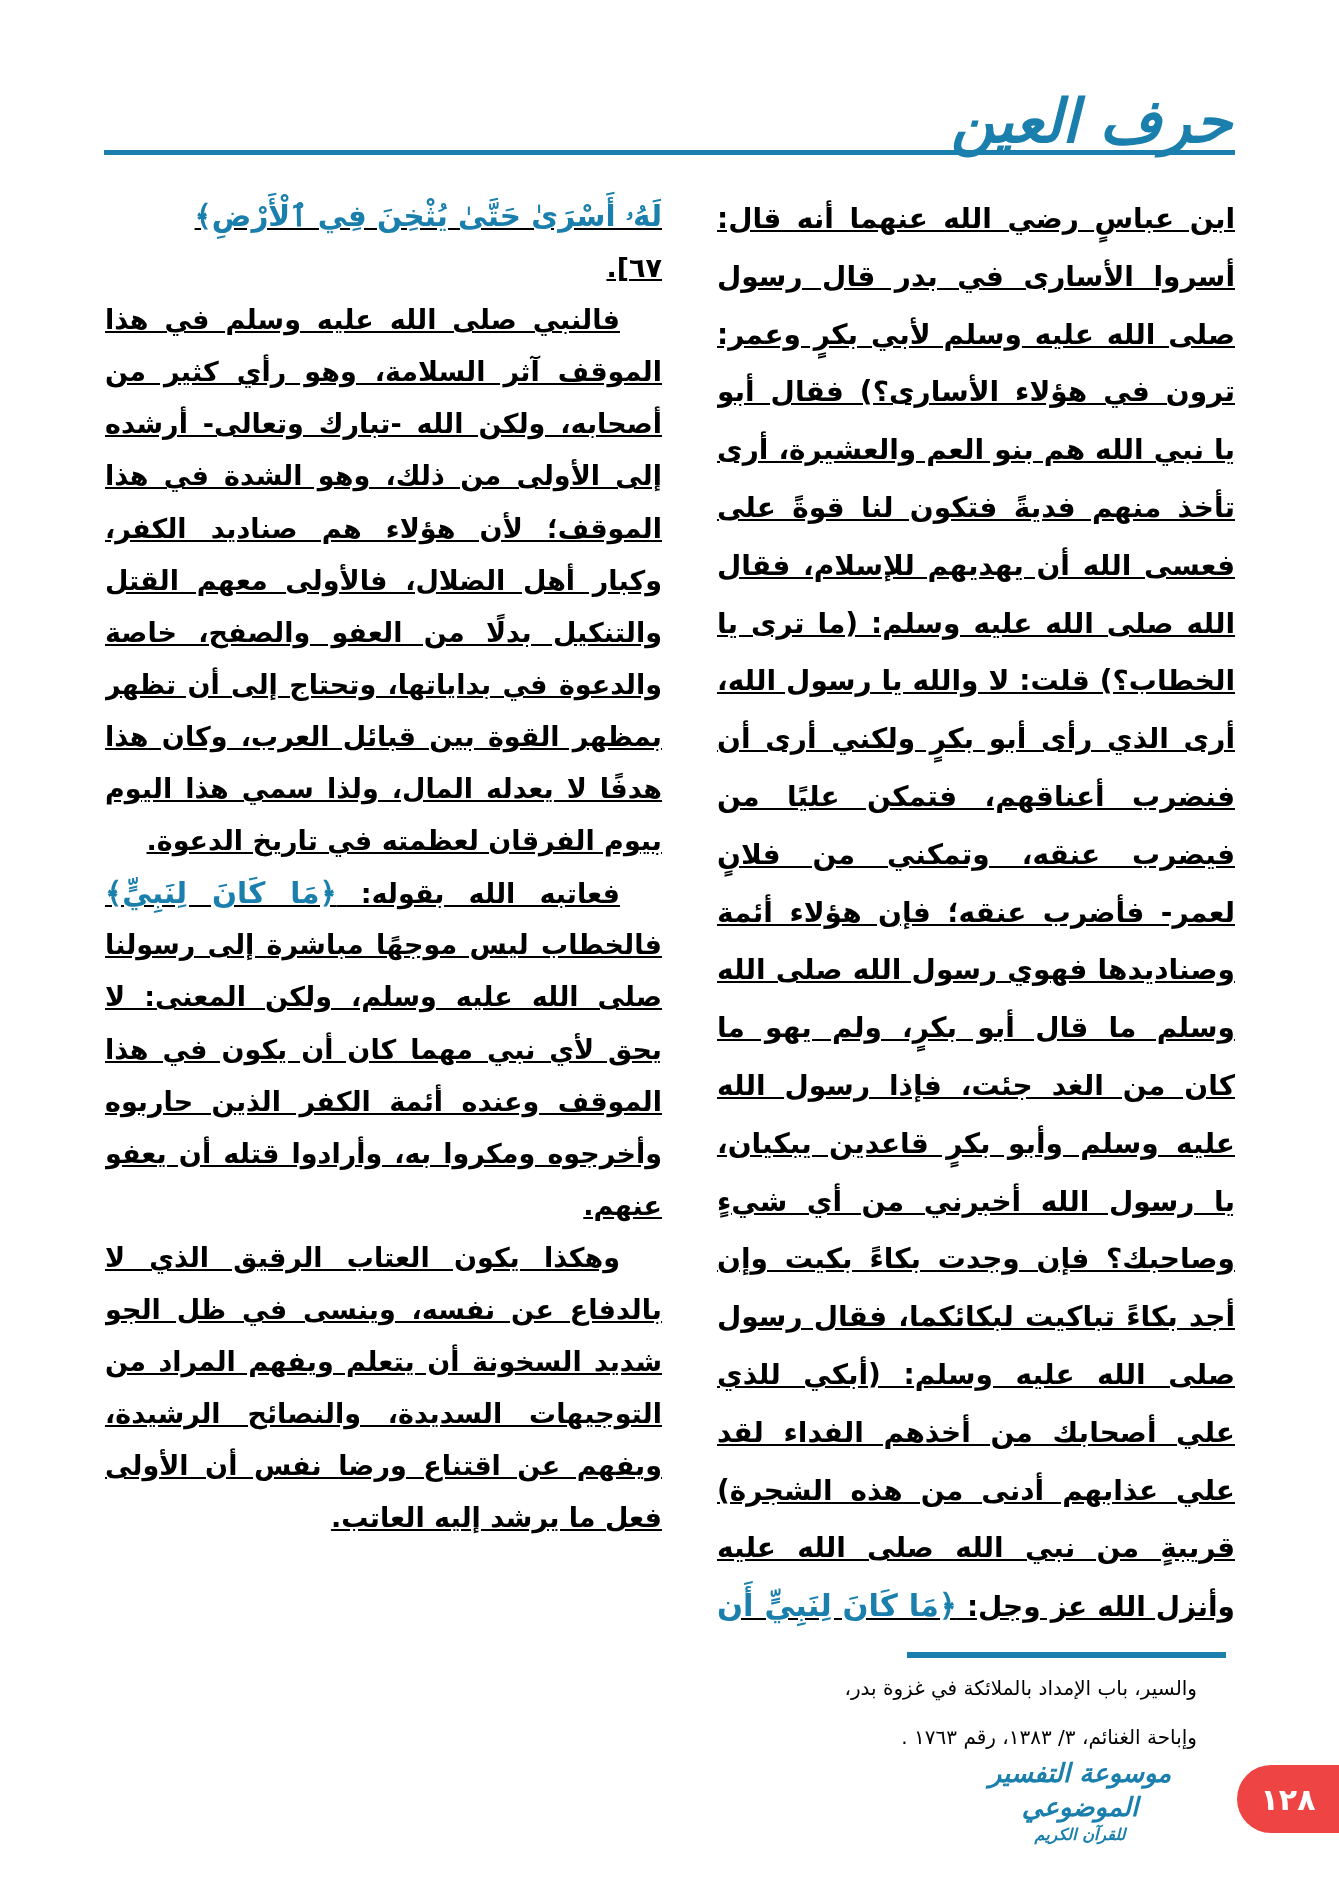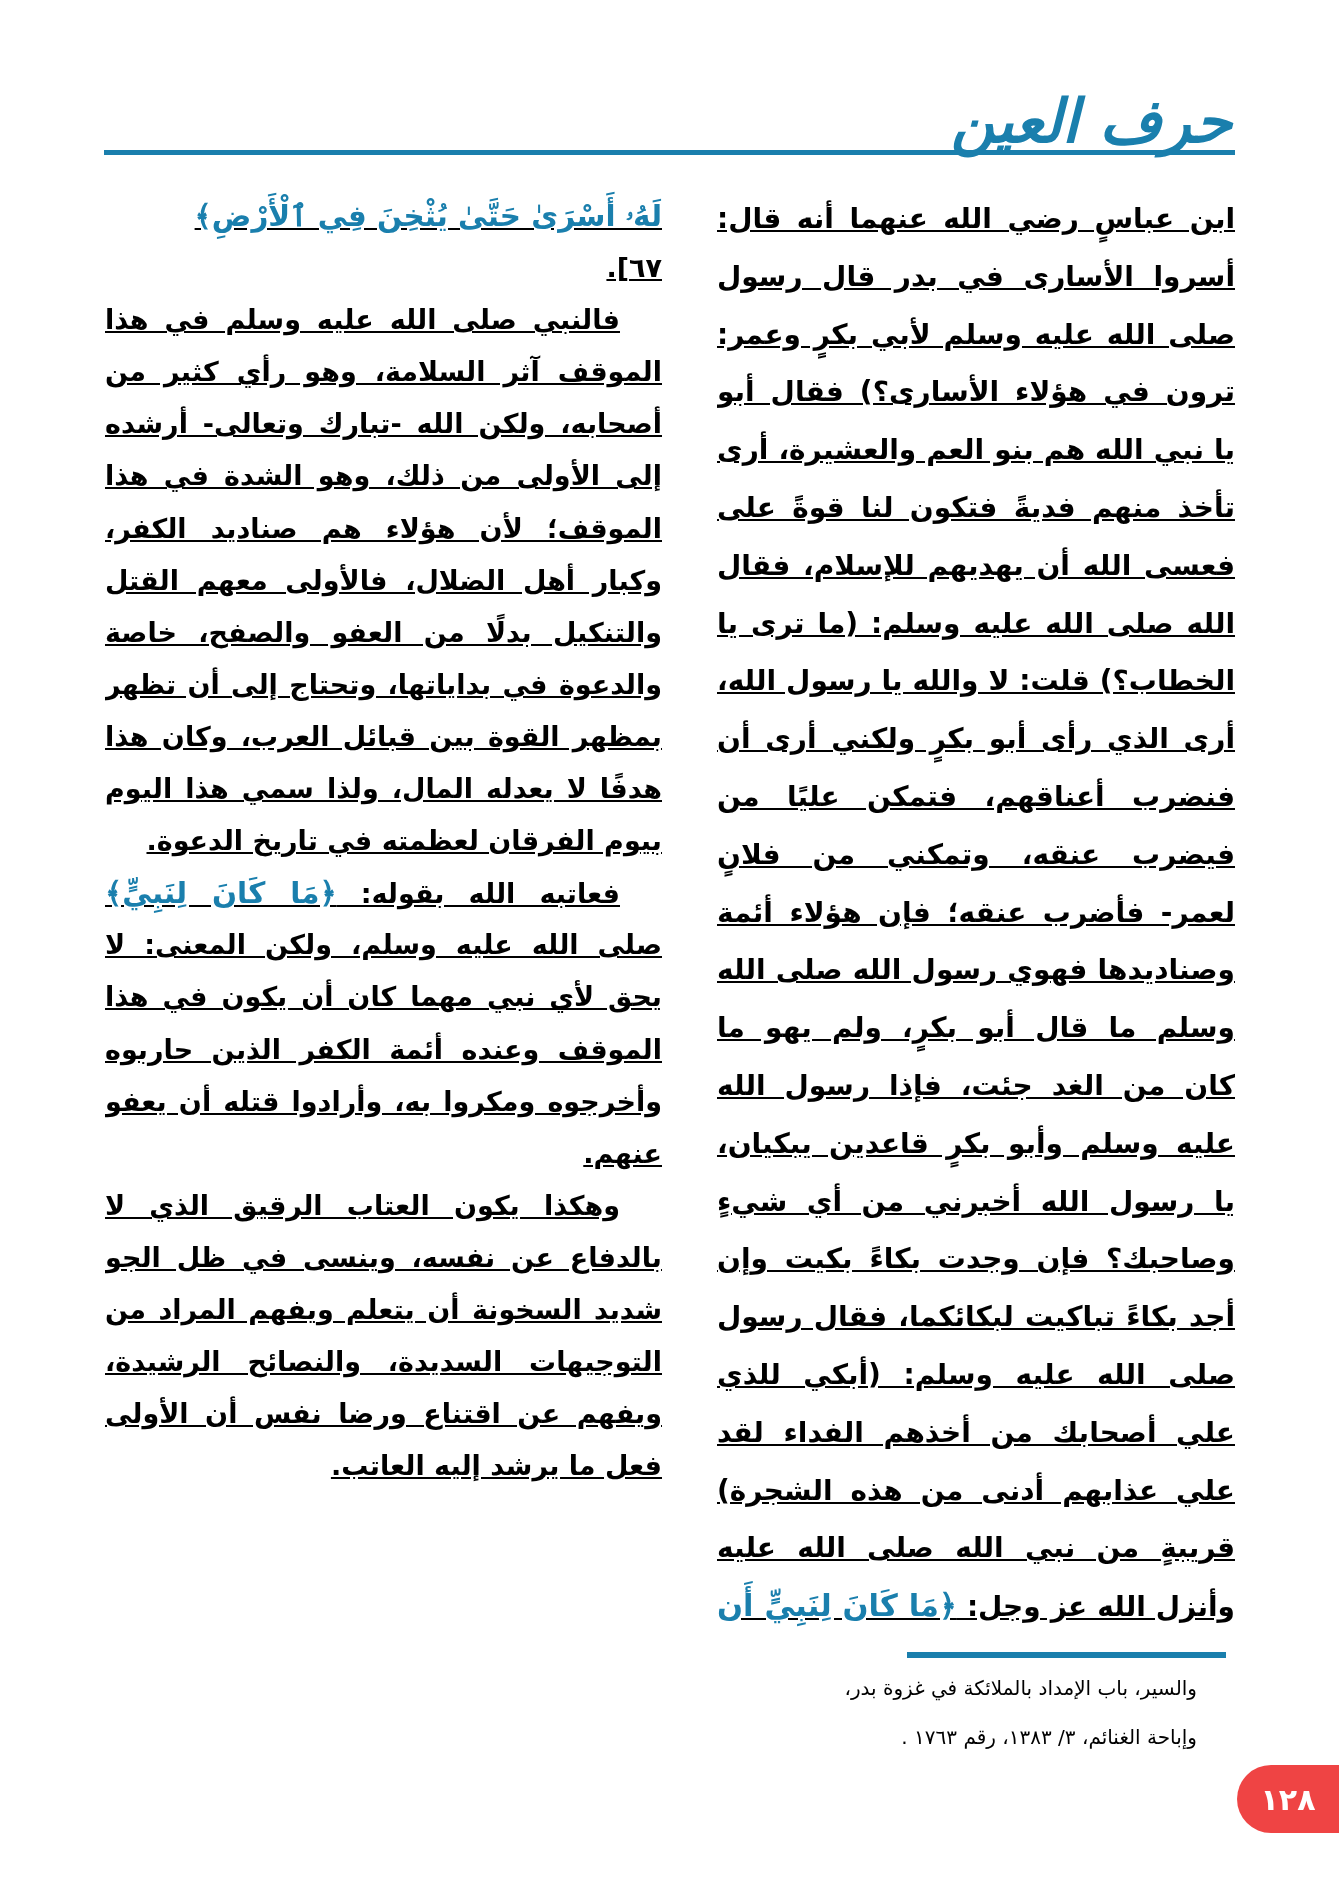--- a/index.html
+++ b/index.html
@@ -104,37 +104,42 @@
       <div class="line"><span>أصحابه، ولكن الله -تبارك وتعالى- أرشده</span></div>
       <div class="line"><span>إلى الأولى من ذلك، وهو الشدة في هذا</span></div>
       <div class="line"><span>الموقف؛ لأن هؤلاء هم صناديد الكفر،</span></div>
       <div class="line"><span>وكبار أهل الضلال، فالأولى معهم القتل</span></div>
       <div class="line"><span>والتنكيل بدلًا من العفو والصفح، خاصة</span></div>
       <div class="line"><span>والدعوة في بداياتها، وتحتاج إلى أن تظهر</span></div>
       <div class="line"><span>بمظهر القوة بين قبائل العرب، وكان هذا</span></div>
       <div class="line"><span>هدفًا لا يعدله المال، ولذا سمي هذا اليوم</span></div>
       <div class="line end"><span>بيوم الفرقان لعظمته في تاريخ الدعوة.</span></div>
       <div class="line ind"><span>فعاتبه الله بقوله: </span><span class="quran">﴿مَا كَانَ لِنَبِيٍّ﴾</span></div>
+      <div class="line"><span>فالخطاب ليس موجهًا مباشرة إلى رسولنا</span></div>
       <div class="line"><span>صلى الله عليه وسلم، ولكن المعنى: لا</span></div>
       <div class="line"><span>يحق لأي نبي مهما كان أن يكون في هذا</span></div>
       <div class="line"><span>الموقف وعنده أئمة الكفر الذين حاربوه</span></div>
       <div class="line"><span>وأخرجوه ومكروا به، وأرادوا قتله أن يعفو</span></div>
       <div class="line end"><span>عنهم.</span></div>
       <div class="line ind"><span>وهكذا يكون العتاب الرقيق الذي لا</span></div>
       <div class="line"><span>بالدفاع عن نفسه، وينسى في ظل الجو</span></div>
       <div class="line"><span>شديد السخونة أن يتعلم ويفهم المراد من</span></div>
       <div class="line"><span>التوجيهات السديدة، والنصائح الرشيدة،</span></div>
       <div class="line"><span>ويفهم عن اقتناع ورضا نفس أن الأولى هو</span></div>
       <div class="line end"><span>فعل ما يرشد إليه العاتب.</span></div>
     </div>
 
   <div class="footnote-rule"></div>
   <div class="footnote">
       <div class="line"><span>والسير، باب الإمداد بالملائكة في غزوة بدر،</span></div>
       <div class="line"><span>وإباحة الغنائم، ٣/ ١٣٨٣، رقم ١٧٦٣ .</span></div>
     </div>
 
+  <div class="logo">
+    <div class="logo-title">موسوعة التفسير الموضوعي</div>
+    <div class="logo-subtitle">للقرآن الكريم</div>
+  </div>
 
   <div class="page-tab">
     <span class="num">١٢٨</span>
   </div>
 
 </div>
 
 </body></html>

